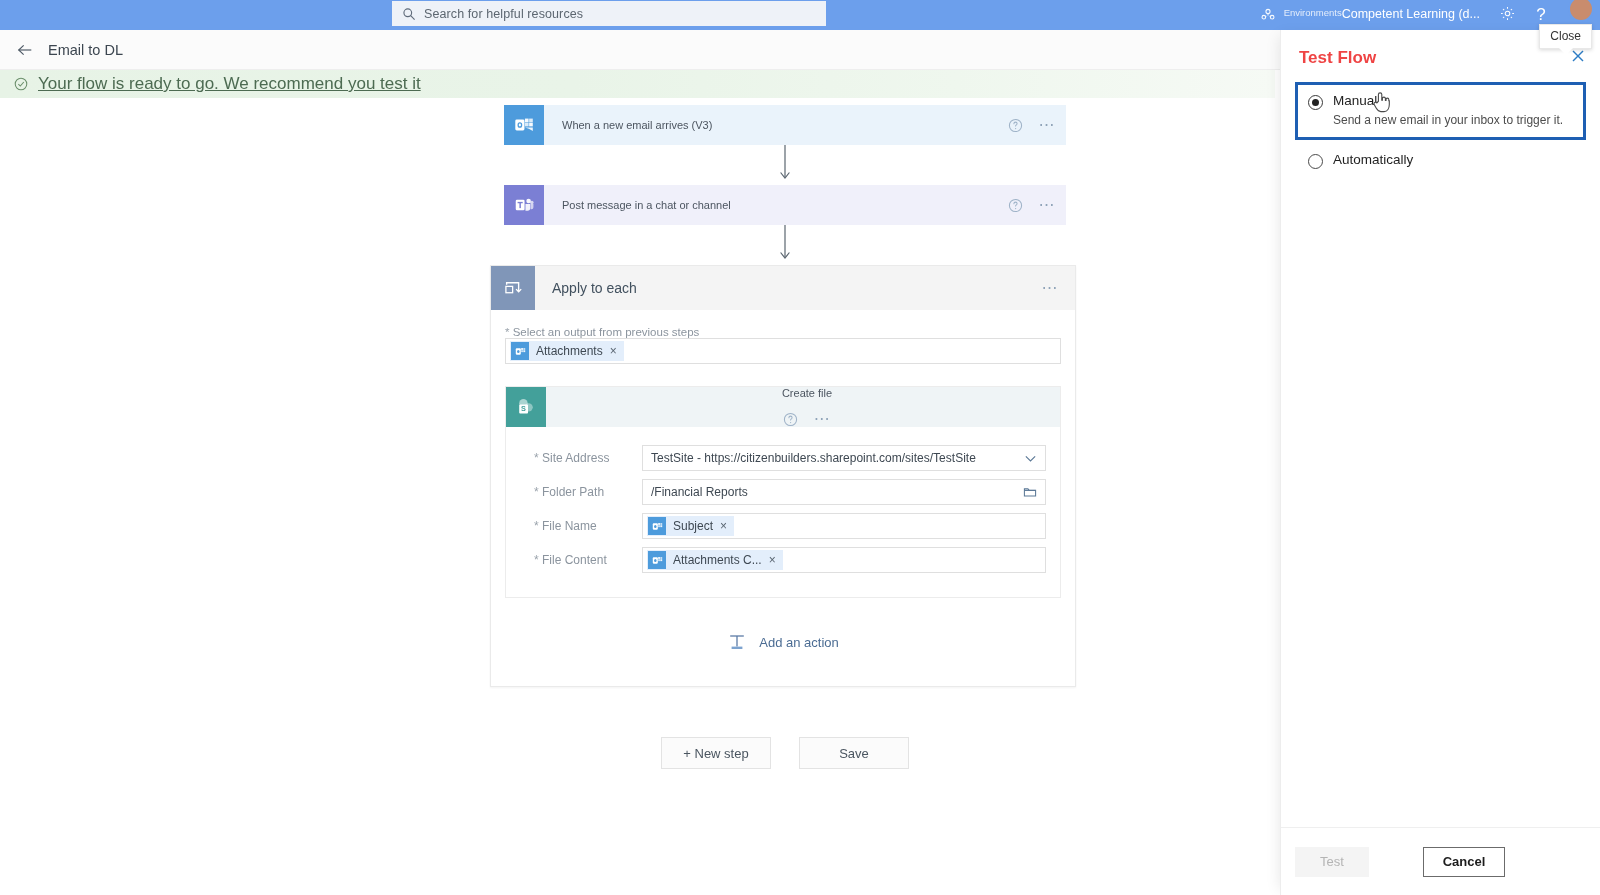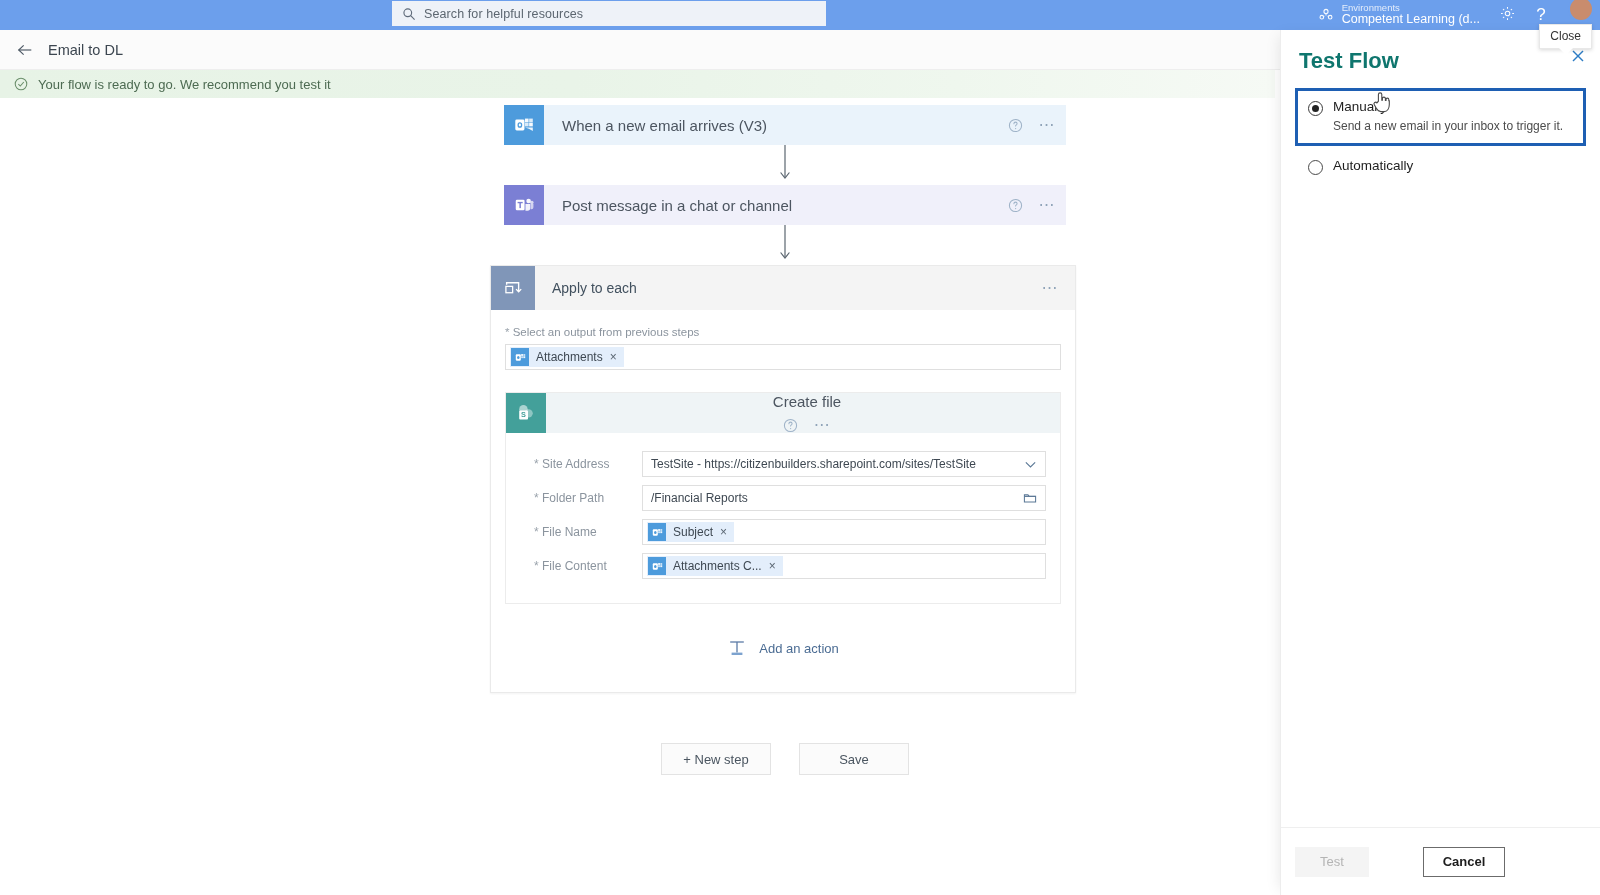--- a/index.html
+++ b/index.html
@@ -32,21 +32,21 @@
 
   .topbar-right {
     position: absolute; right: 0; top: 0; height: 30px;
     display: flex; align-items: center; gap: 0px;
   }
   .env-block {
     display: flex; align-items: center; gap: 8px;
     padding: 0 10px 0 0; color: #ffffff;
   }
   .env-icon { width: 16px; height: 16px; opacity: .95; }
-  .env-text { display: flex; flex-direction: column; line-height: 1.05; }
+  .env-text { display: flex; flex-direction: row; line-height: 1.05; }
   .env-label { font-size: 9.5px; color: #e4edfb; }
   .env-name { font-size: 12.5px; color: #ffffff; }
   .tb-icon-btn {
     width: 34px; height: 30px; display: flex; align-items: center; justify-content: center;
     color: #ffffff;
   }
   .tb-icon-btn svg { width: 17px; height: 17px; }
   .tb-qm { font-size: 17px; color: #ffffff; font-weight: 400; }
   .avatar {
     position: absolute; right: 6px; top: -4px;
@@ -78,21 +78,21 @@
   .back-arrow { width: 18px; height: 18px; color: #4e5a66; }
   .flow-title { font-size: 14.5px; color: #3c4650; }
 
   
   .statusbar {
     position: absolute; left: 0; top: 70px; width: 1275px; height: 28px;
     background: linear-gradient(to right, #e7f3e6 0%, #e9f4e8 45%, #eff7ee 75%, #f6faf5 100%);
     display: flex; align-items: center; gap: 10px; padding-left: 14px;
   }
   .check-circle { width: 14px; height: 14px; color: #6b8f6b; flex: 0 0 auto; }
-  .status-text { font-size: 13px; color: #4d6b52; }
+  .status-text { font-size: 17px; color: #4d6b52; text-decoration: underline; }
 
   
   .canvas {
     position: absolute; left: 0; top: 98px; width: 1275px; height: 797px;
     background: #ffffff;
   }
 
   .flow-col { position: absolute; left: 490px; top: 7px; width: 590px; }
 
   
@@ -102,21 +102,21 @@
   }
   .card-icon {
     width: 40px; height: 40px; flex: 0 0 auto;
     display: flex; align-items: center; justify-content: center;
   }
   .card-body {
     flex: 1 1 auto; height: 40px;
     display: flex; align-items: center;
     padding-left: 18px; padding-right: 10px;
   }
-  .card-title { font-size: 15px; color: #4c5560; flex: 1 1 auto; }
+  .card-title { font-size: 11px; color: #4c5560; flex: 1 1 auto; }
   .card-actions { display: flex; align-items: center; gap: 16px; }
   .help-ico { width: 15px; height: 15px; color: #9fb3c8; }
   .ellipsis { color: #8fa3b8; font-size: 16px; letter-spacing: 1.5px; line-height: 1; }
 
   .card-outlook .card-icon { background: #4d9bdc; }
   .card-outlook .card-body { background: #eaf3fb; }
   .card-teams   .card-icon { background: #7b7fd4; }
   .card-teams   .card-body { background: #f0f0fa; }
 
   
@@ -136,21 +136,21 @@
   .scope-head { display: flex; align-items: center; height: 44px; background: #f4f4f4; }
   .scope-ico {
     width: 44px; height: 44px; background: #8096b8;
     display: flex; align-items: center; justify-content: center; flex: 0 0 auto;
   }
   .scope-ico svg { width: 20px; height: 20px; color: #ffffff; }
   .scope-title { flex: 1 1 auto; font-size: 14px; color: #41505e; padding-left: 17px; }
   .scope-head .ellipsis { margin-right: 16px; }
 
   .scope-inner { padding: 16px 14px 0 14px; }
-  .field-label-req { font-size: 11.5px; color: #8b949e; margin-bottom: 6px; }
+  .field-label-req { font-size: 11.5px; color: #8b949e; margin-bottom: 0; }
   .field-label-req .star { color: #9aa3ac; }
 
   .token-input {
     height: 26px; border: 1px solid #dfdfdf; background: #fff;
     display: flex; align-items: center; padding: 0 4px;
   }
   .token {
     display: inline-flex; align-items: center; gap: 7px;
     background: #e3eefb; height: 20px; padding-right: 7px;
   }
@@ -208,21 +208,21 @@
 
   
   .panel {
     position: absolute; right: 0; top: 30px; width: 320px; height: 865px;
     background: #ffffff;
     border-left: 1px solid #ededed;
     box-shadow: -6px 0 14px -6px rgba(0,0,0,.10);
     z-index: 40;
   }
   .panel-title {
-    font-size: 22px; font-weight: bold; color: #0f766e;
+    font-size: 17px; font-weight: bold; color: #ef4444;
     padding: 18px 0 0 18px;
   }
   .panel-close {
     position: absolute; right: 14px; top: 18px;
     width: 16px; height: 16px; color: #2d7cc4;
   }
 
   .radio-list { margin-top: 14px; padding: 0 14px; }
   .radio-opt {
     display: flex; align-items: flex-start; gap: 10px;

